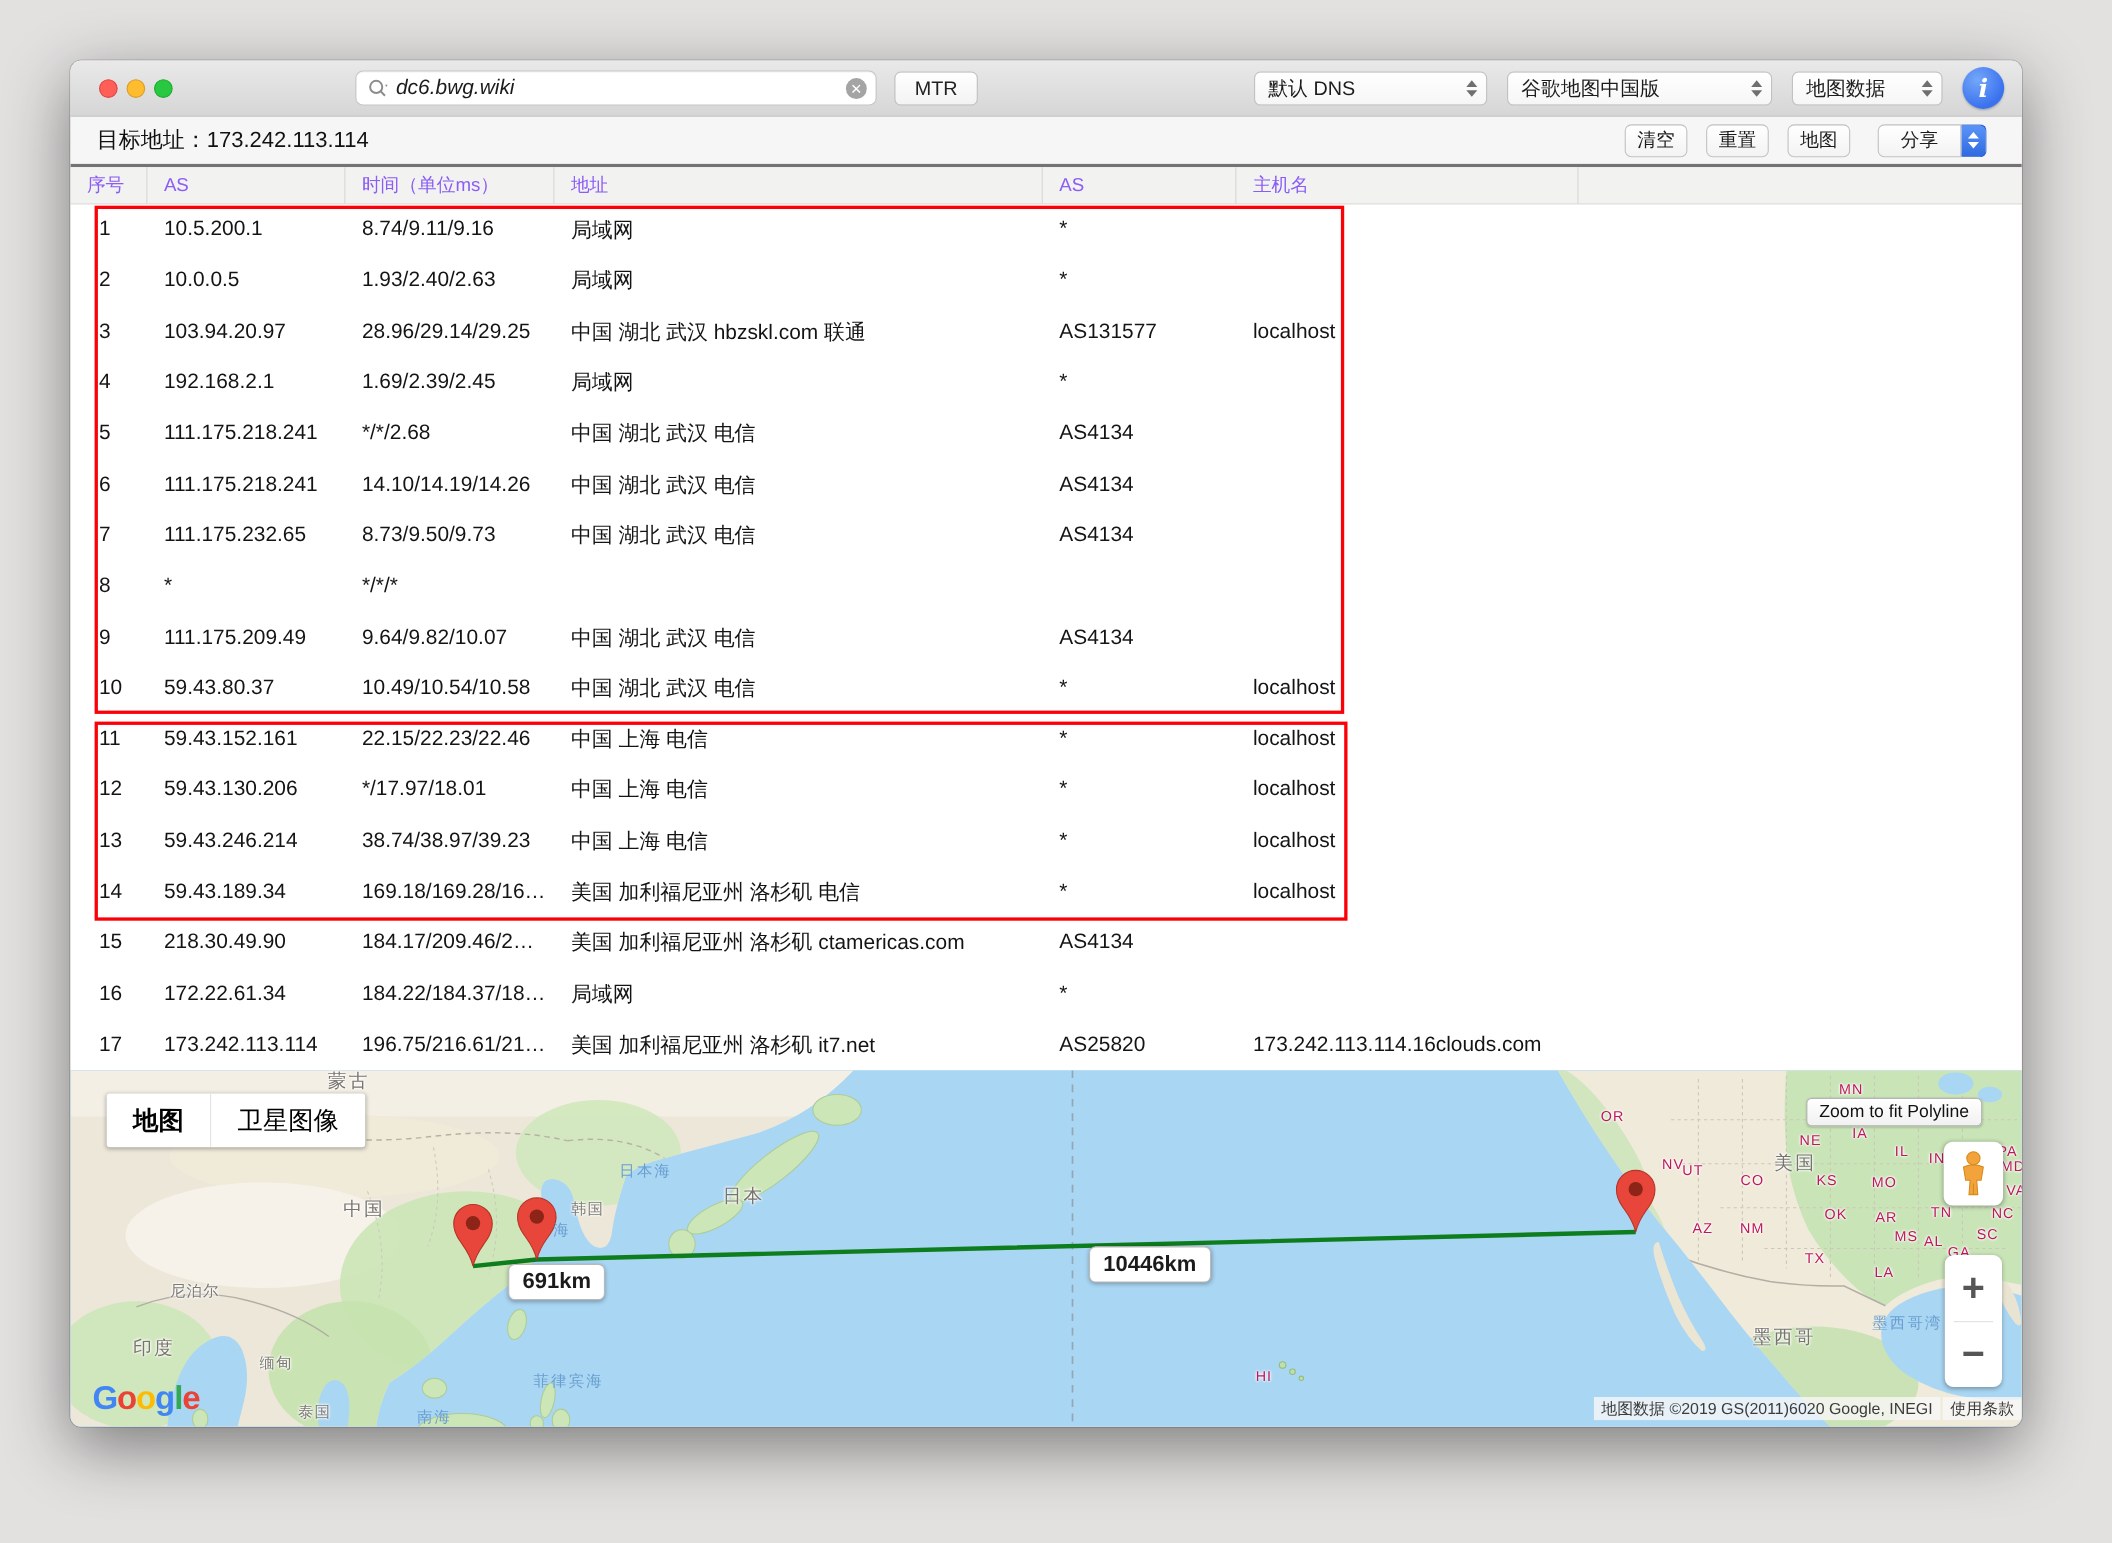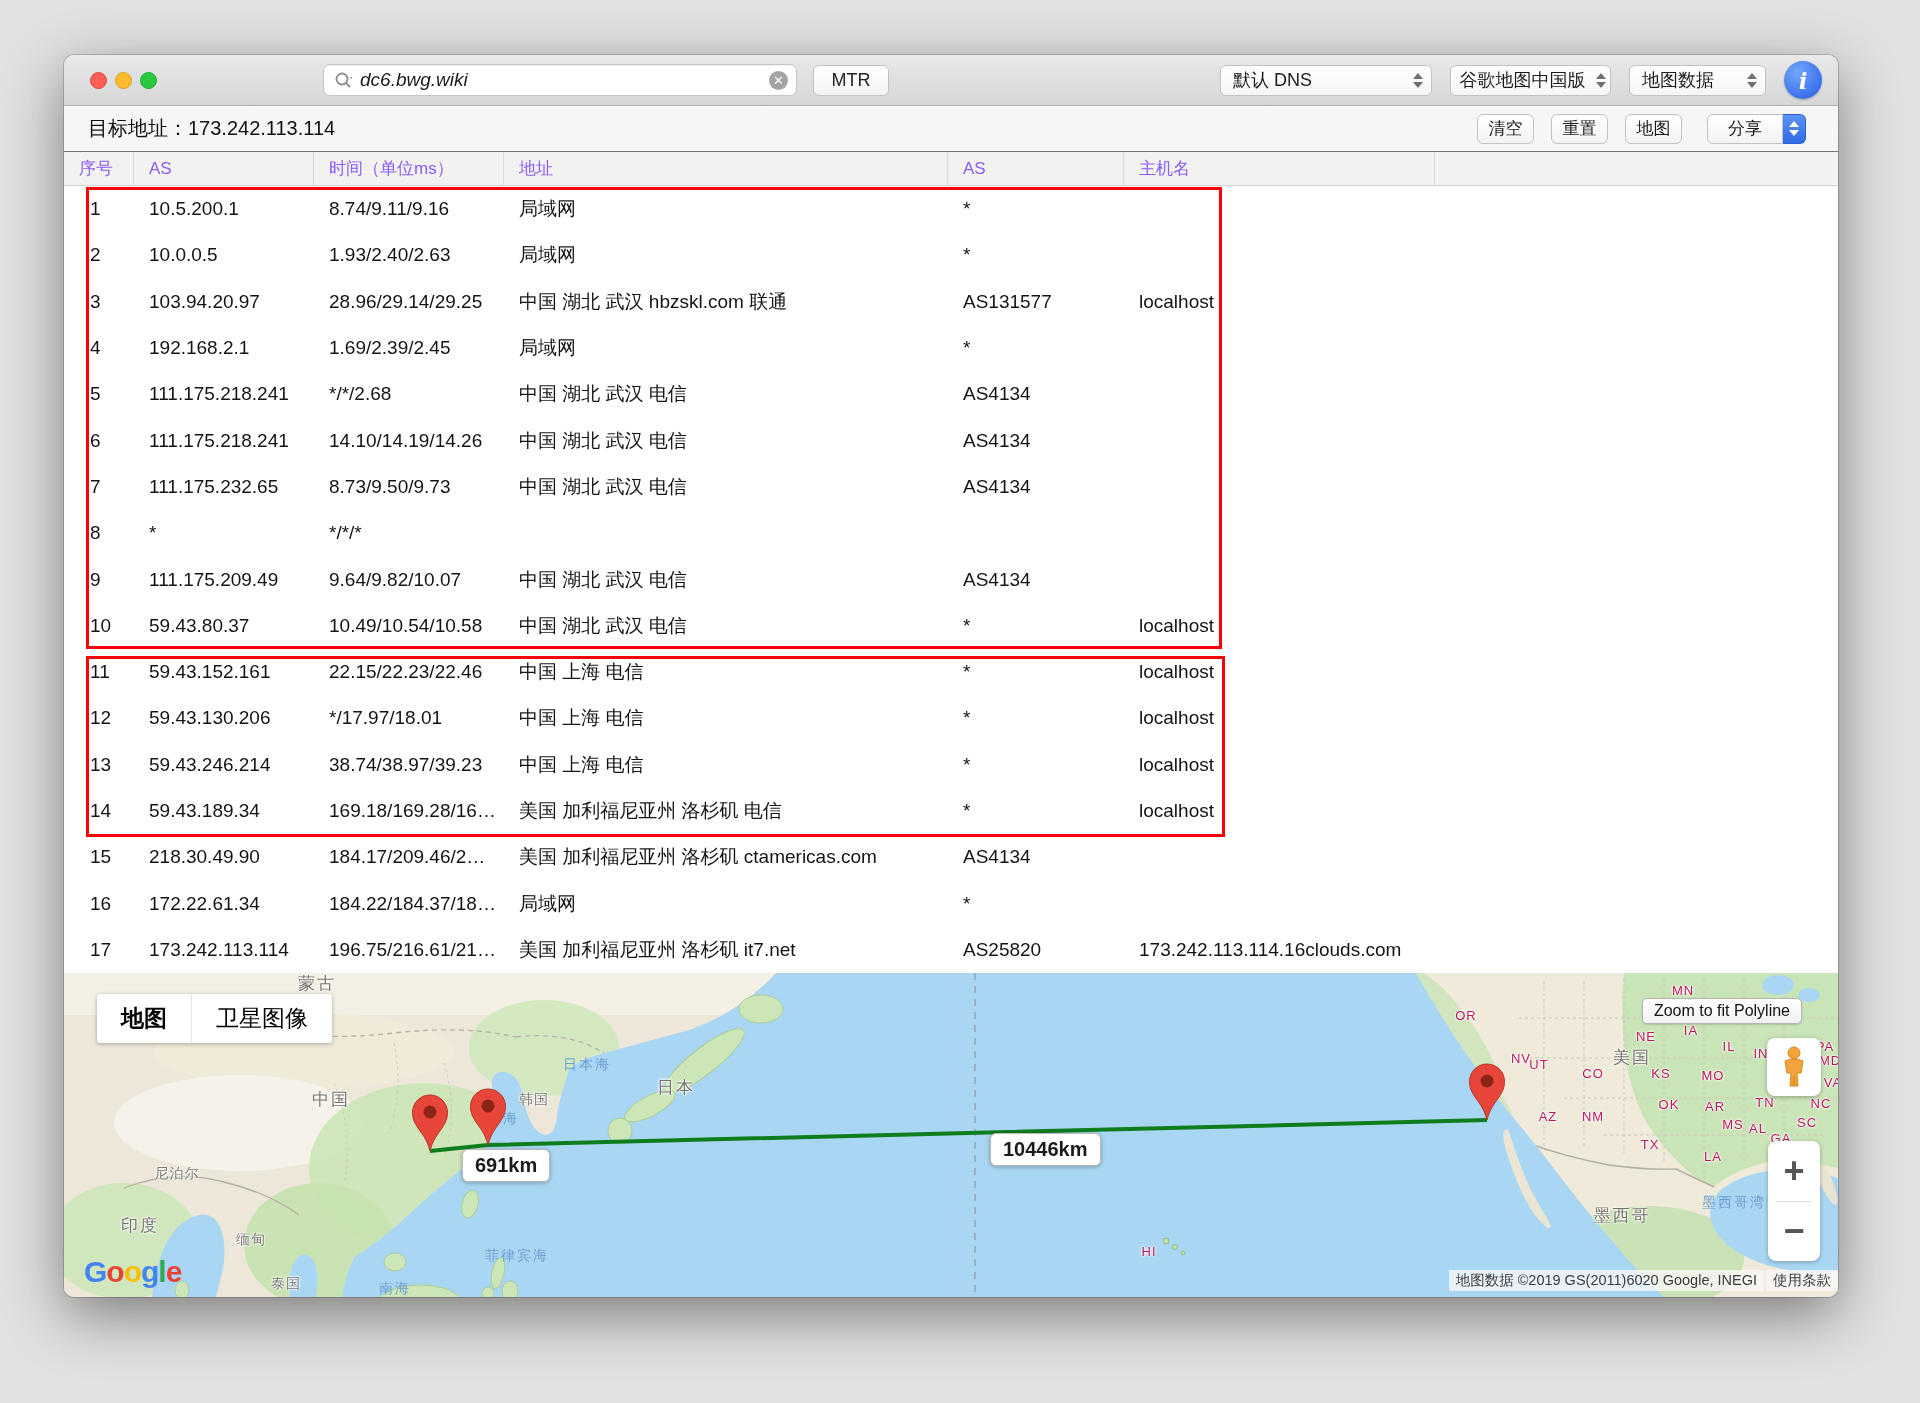--- a/index.html
+++ b/index.html
@@ -13,28 +13,28 @@
   .light.red { background:#ff5f57; border:1px solid #e0443e; }
   .light.yellow { background:#febc2e; border:1px solid #d89e24; }
   .light.green { background:#28c840; border:1px solid #1aad2b; }
   .searchfield { margin-left:166px; width:474px; height:32px; background:#fff; border:1px solid #c6c5c4; border-radius:7px; display:flex; align-items:center; padding:0 8px 0 10px; box-shadow:inset 0 1px 1px rgba(0,0,0,.06); }
   .searchfield input { flex:1; border:none; outline:none; font-size:19px; color:#1b1b1b; background:transparent; margin-left:6px; font-family:inherit;font-style:italic; }
   .clearbtn { width:19px; height:19px; border-radius:50%; background:#a4a4a4; color:#fff; font-size:13px; line-height:19px; text-align:center; font-weight:bold; cursor:pointer; }
   .mtr-btn { margin-left:16px; height:31px; min-width:76px; background:linear-gradient(#fff,#f3f3f3); border:1px solid #c3c2c1; border-radius:6px; font-size:18px; color:#222; display:flex; align-items:center; justify-content:center; }
   .tb-right { margin-left:auto; display:flex; align-items:center; gap:18px; }
   .select { height:31px; background:linear-gradient(#fff,#f6f6f6); border:1px solid #c3c2c1; border-radius:6px; display:flex; align-items:center; padding:0 8px 0 12px; font-size:18px; color:#1c1c1c; }
   .select .lbl { flex:1; white-space:nowrap; }
-  .sel-dns { width:212px; } .sel-map { width:161px;justify-content:center; } .sel-lang { width:137px; }
+  .sel-dns { width:212px; } .sel-map { width:241px;justify-content:center; } .sel-lang { width:137px; }
   .stepper { display:flex; flex-direction:column; gap:3px; margin-left:10px; }
   .tri-up { width:0; height:0; border-left:5px solid transparent; border-right:5px solid transparent; border-bottom:6px solid #6f6f6f; }
   .tri-down { width:0; height:0; border-left:5px solid transparent; border-right:5px solid transparent; border-top:6px solid #6f6f6f; }
   .info-btn { width:38px; height:38px; border-radius:50%; background:radial-gradient(circle at 35% 30%, #74a7f9, #3a72ee 70%); color:#fff; font-family:"DejaVu Serif",serif; font-style:italic; font-weight:bold; font-size:23px; display:flex; align-items:center; justify-content:center; box-shadow:0 1px 2px rgba(0,0,0,.25); }
 
   
-  .targetbar { height:46px; background:#f6f6f6; border-bottom:1px solid #737373; display:flex; align-items:center; padding:0 32px 0 24px; }
+  .targetbar { height:46px; background:#f6f6f6; border-bottom:3px solid #737373; display:flex; align-items:center; padding:0 32px 0 24px; }
   .target-text { font-size:20px; color:#111; }
   .tb-buttons { margin-left:auto; display:flex; align-items:center; gap:17px; }
   .pushbtn { height:30px; min-width:57px; background:linear-gradient(#fff,#f3f3f3); border:1px solid #c3c2c1; border-radius:6px; font-size:17px; color:#1c1c1c; display:flex; align-items:center; justify-content:center; padding:0 10px; }
   .sharewrap { display:flex; align-items:stretch; margin-left:8px; }
   .sharewrap .pushbtn { border-radius:6px 0 0 6px; min-width:76px; }
   .share-step { width:23px; border-radius:0 6px 6px 0; background:linear-gradient(#5b94f8,#2f6ae0); border:1px solid #2c5fd0; border-left:none; display:flex; flex-direction:column; align-items:center; justify-content:center; gap:3px; }
   .share-step .tri-up { border-bottom-color:#fff; } .share-step .tri-down { border-top-color:#fff; }
 
   
   .thead { height:34px; background:#f2f2f1; border-bottom:1px solid #d4d3d2; display:flex; align-items:center; font-size:17px; color:#8b5cf6; }

